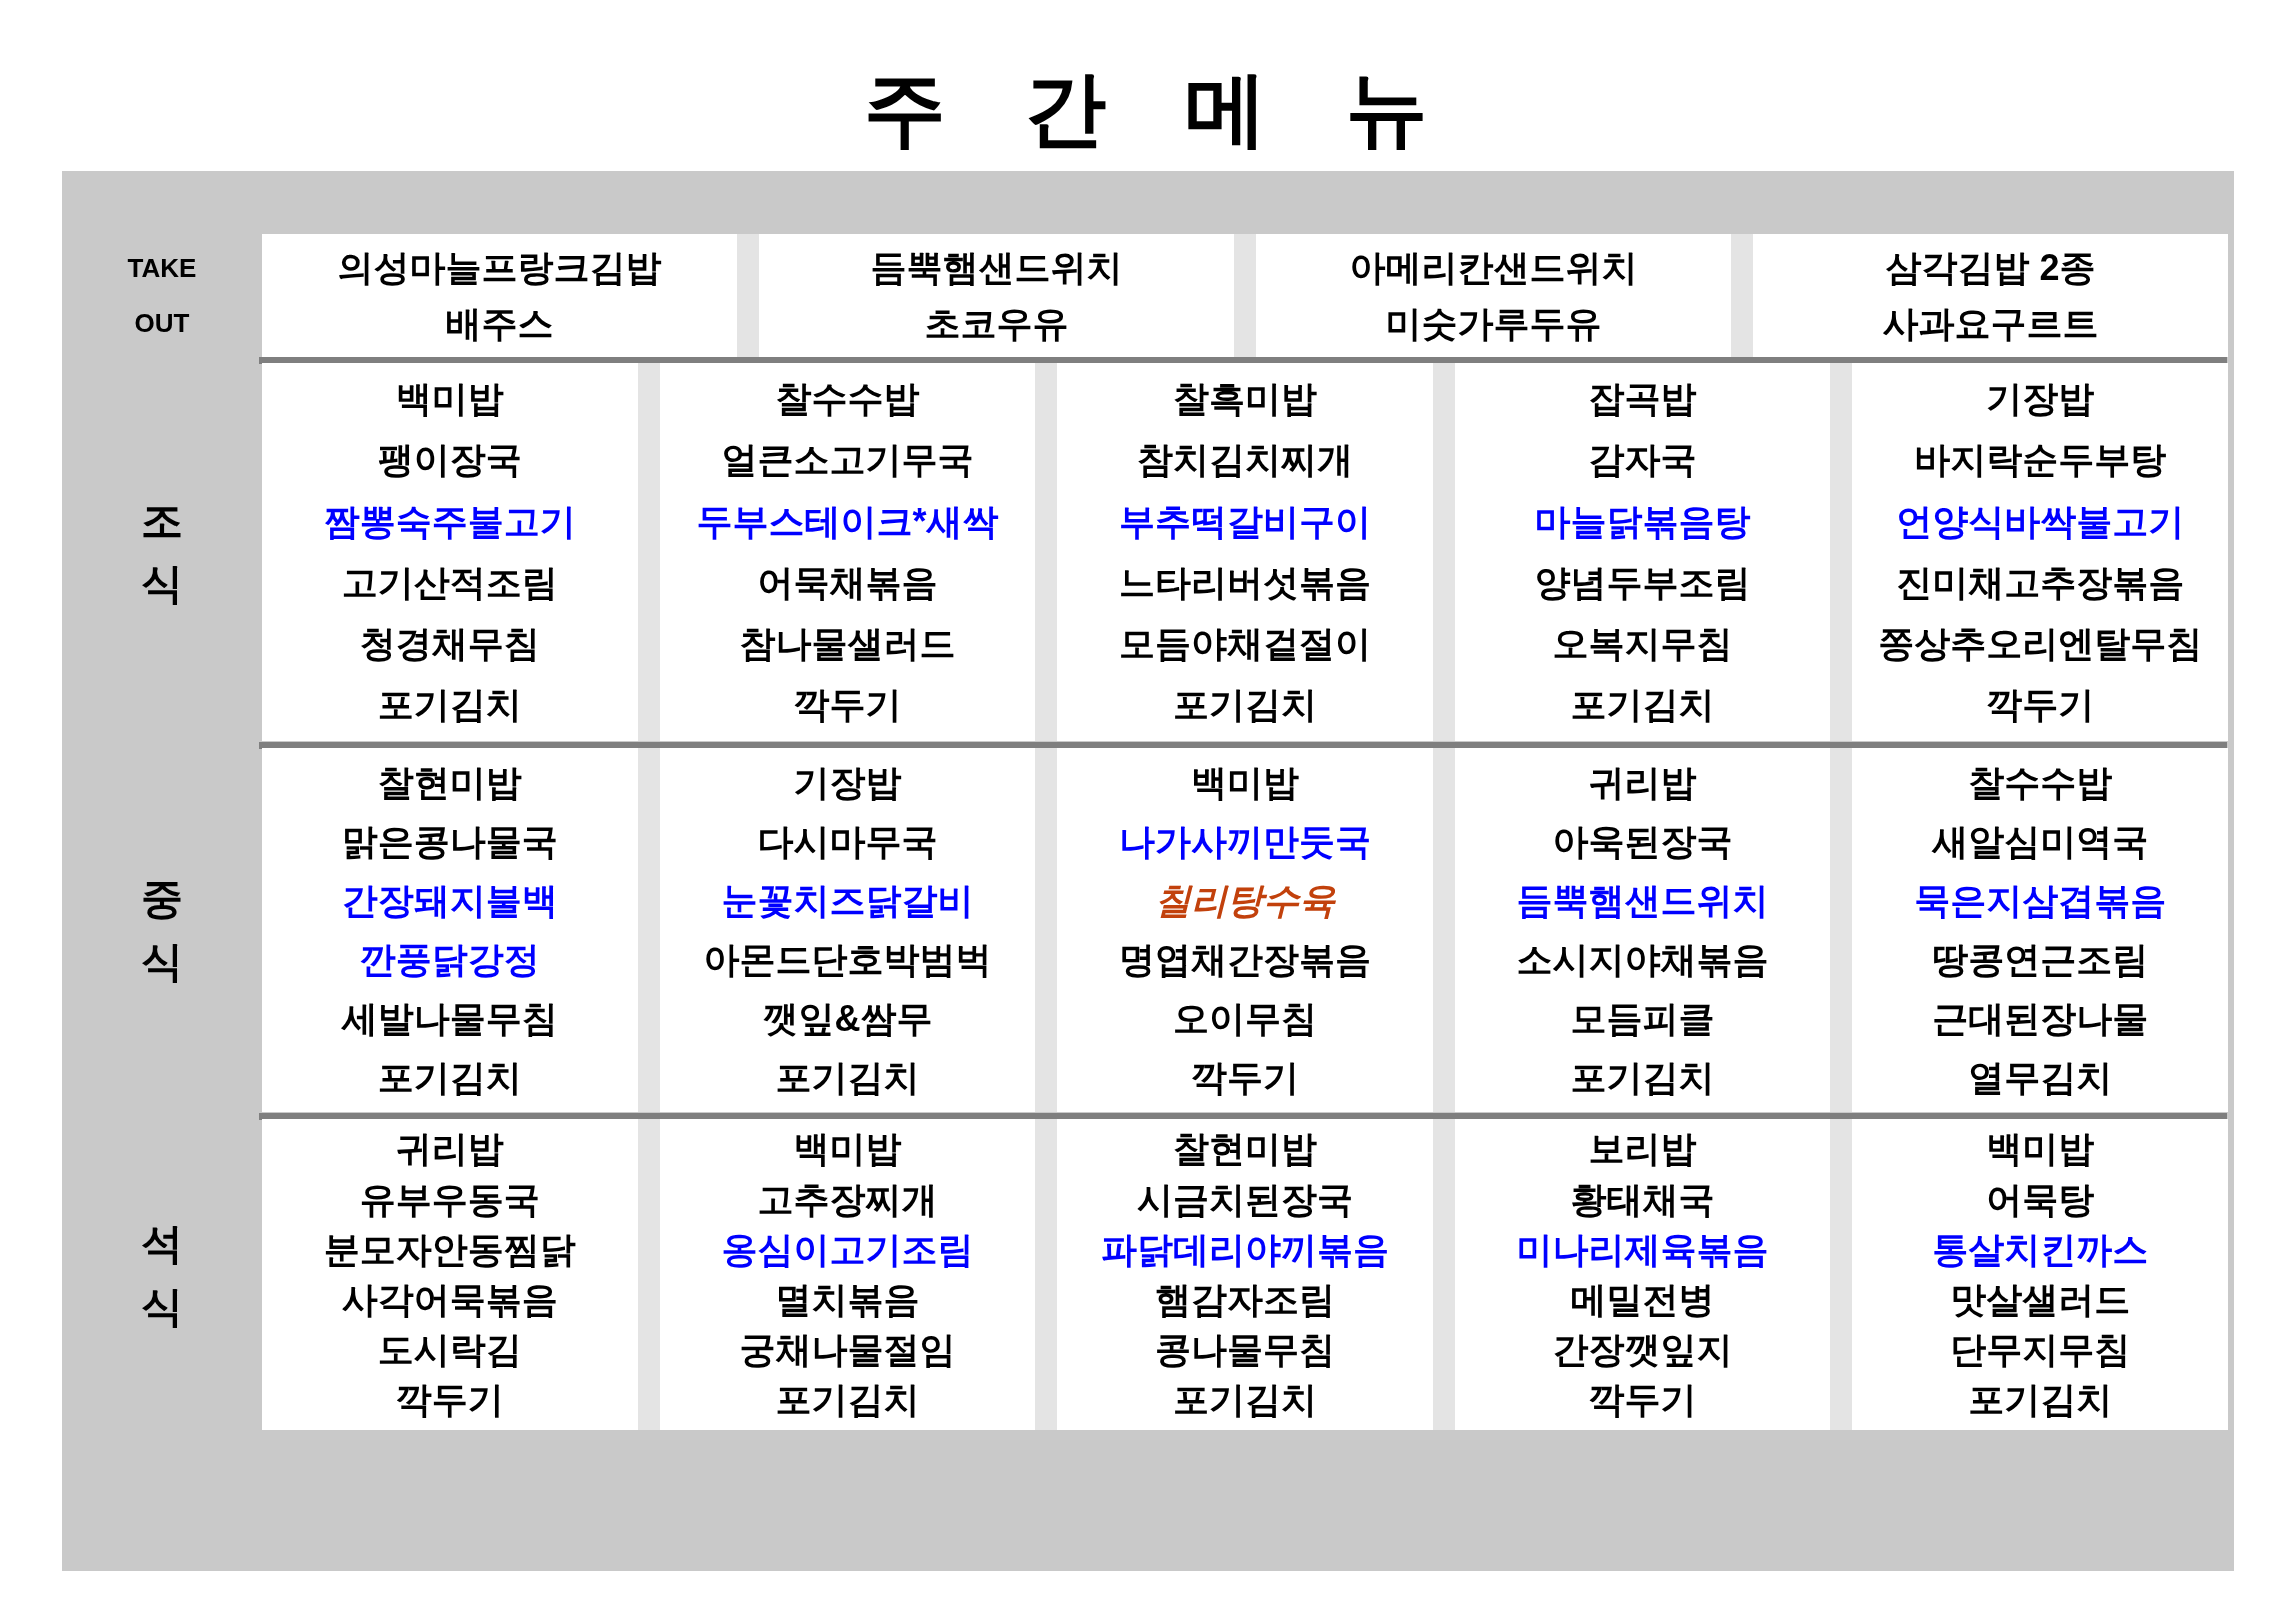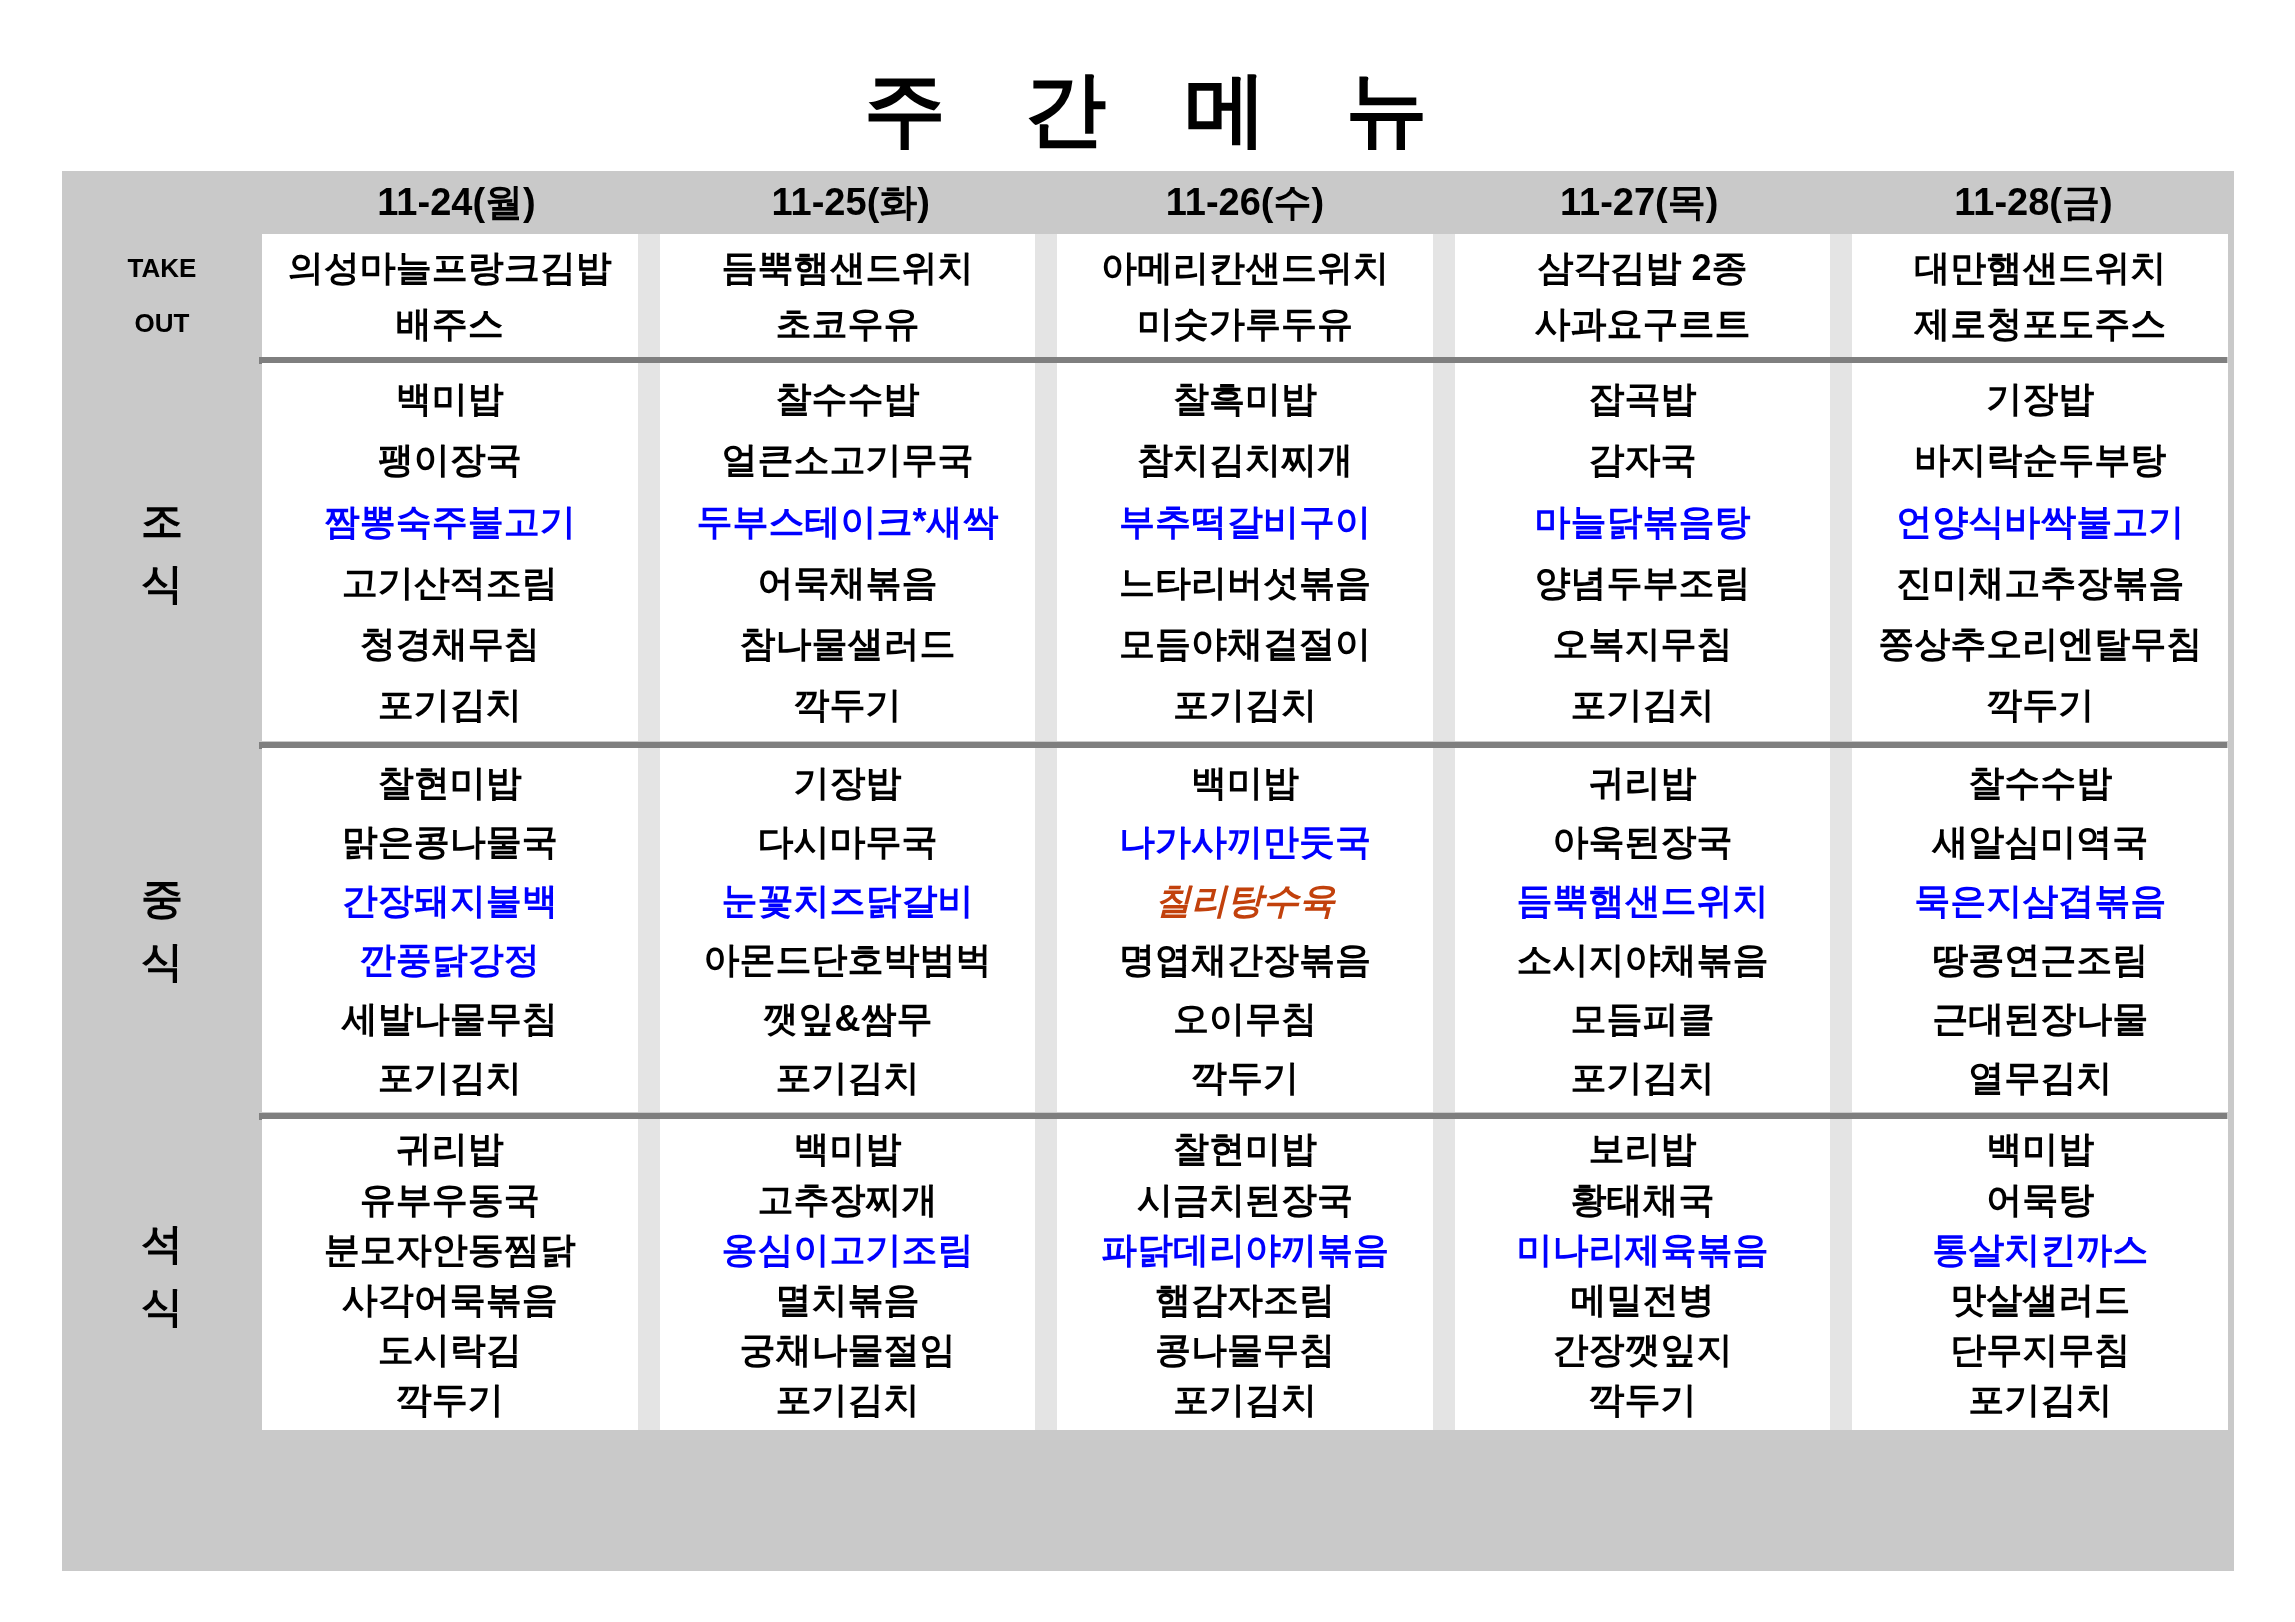--- a/index.html
+++ b/index.html
@@ -28,27 +28,20 @@
   .label-lunch{top:577px;height:364px;font-size:42px;line-height:63px;}
   .label-dinner{top:948px;height:311px;font-size:42px;line-height:63px;}
 </style>
 </head>
 <body>
 
 <div class="page">
   <div class="title">주 간 메 뉴</div>
 
   <div class="table">
-    <div class="header-row" id="dayHeaders">
-        <div class="day-header">11-24(월)</div>
-        <div class="day-header">11-25(화)</div>
-        <div class="day-header">11-26(수)</div>
-        <div class="day-header">11-27(목)</div>
-        <div class="day-header">11-28(금)</div>
-      </div>
 
     <div class="label label-takeout" id="label-takeout">
         <div>TAKE</div>
         <div>OUT</div>
       </div>
     <div class="label label-breakfast" id="label-breakfast">
         <div>조</div>
         <div>식</div>
       </div>
     <div class="label label-lunch" id="label-lunch">
@@ -69,24 +62,20 @@
           <div class="item">듬뿍햄샌드위치</div>
           <div class="item">초코우유</div>
         </div>
         <div class="day-cell">
           <div class="item">아메리칸샌드위치</div>
           <div class="item">미숫가루두유</div>
         </div>
         <div class="day-cell">
           <div class="item">삼각김밥 2종</div>
           <div class="item">사과요구르트</div>
-        </div>
-        <div class="day-cell">
-          <div class="item">대만햄샌드위치</div>
-          <div class="item">제로청포도주스</div>
         </div>
       </div>
     <div class="divider d1"></div>
     <div class="row row-breakfast" id="row-breakfast">
         <div class="day-cell">
           <div class="item">백미밥</div>
           <div class="item">팽이장국</div>
           <div class="item hl" style="color: rgb(0, 0, 255);">짬뽕숙주불고기</div>
           <div class="item">고기산적조림</div>
           <div class="item">청경채무침</div>

